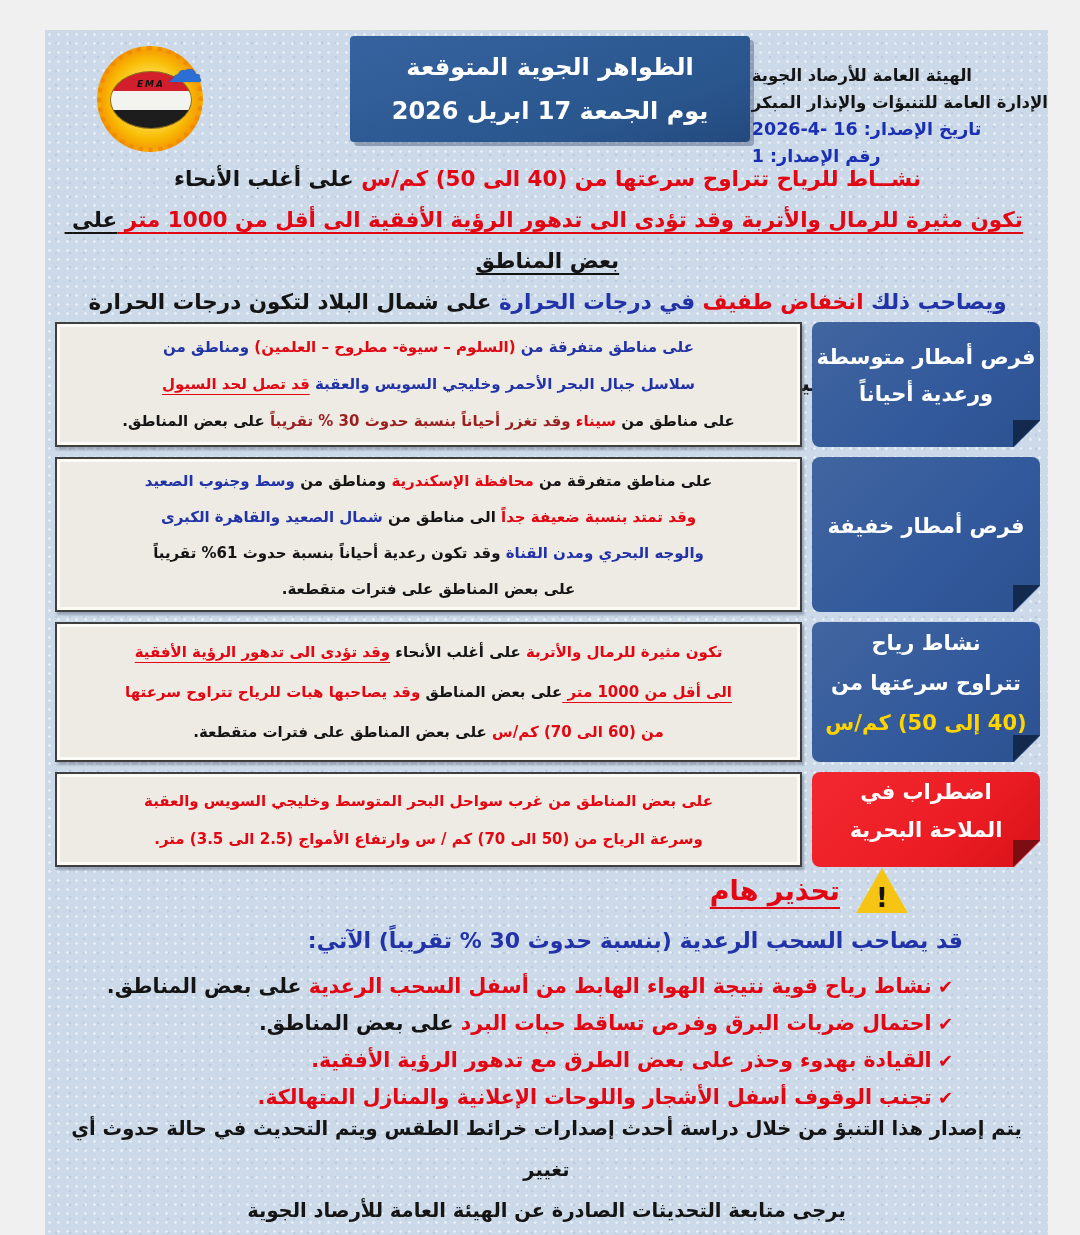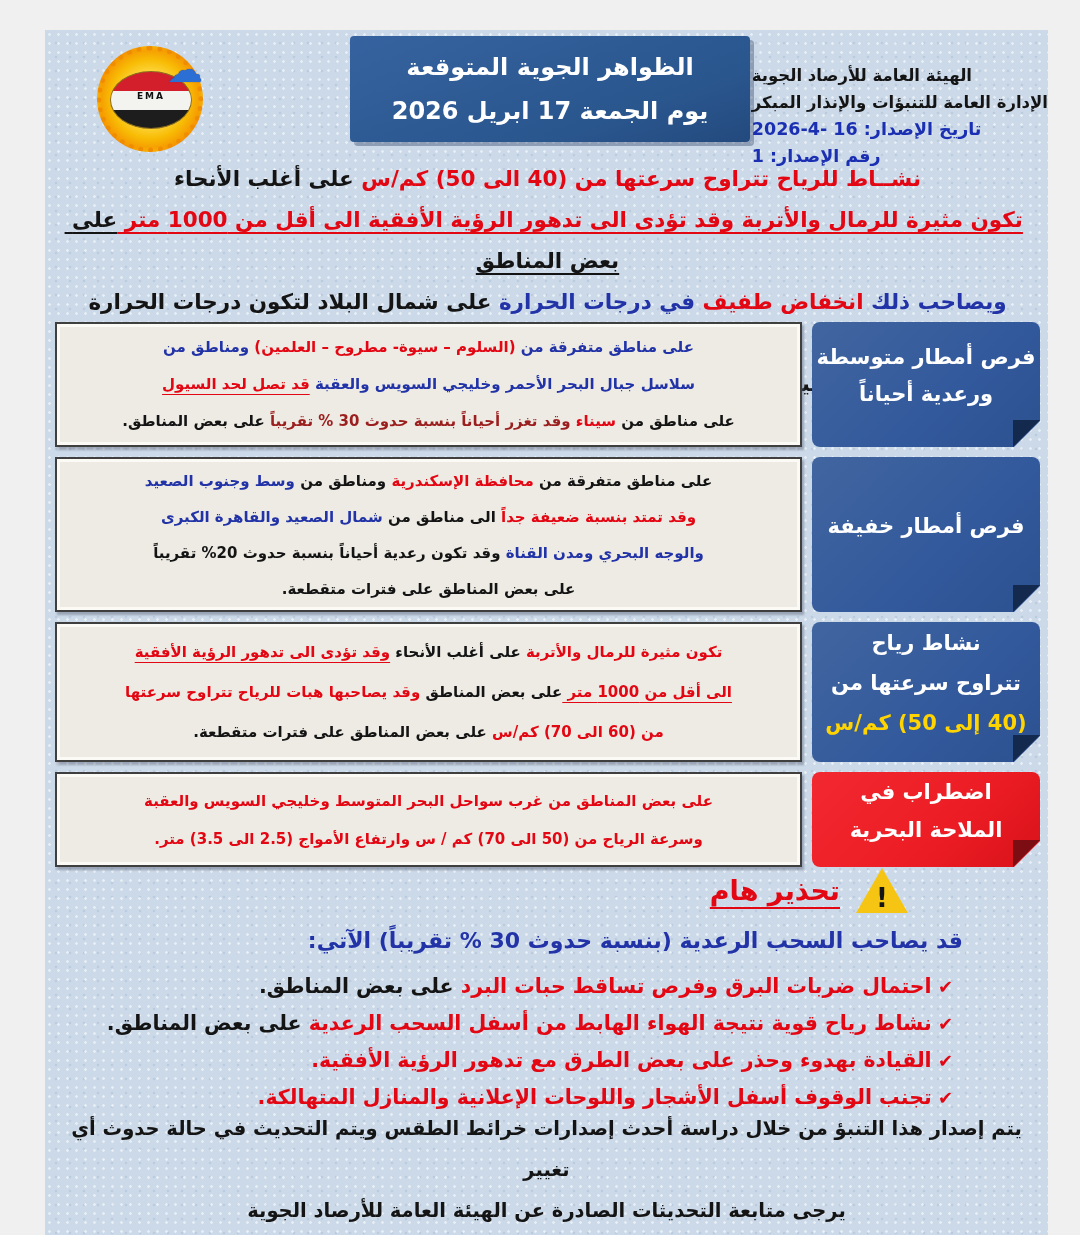--- a/index.html
+++ b/index.html
@@ -34,21 +34,21 @@
   .sun{
     position:absolute;inset:0;border-radius:50%;
     background:radial-gradient(circle,#ffe65e 28%,#f8bc05 58%,#f59300 78%,#f08b00 100%);
     border:5px dotted #ef8c00;box-sizing:border-box;
   }
   .flag-oval{
     position:absolute;left:13px;top:25px;width:80px;height:56px;border-radius:50%;
     background:linear-gradient(180deg,#d21f2b 0 34%,#f3f3f0 34% 67%,#1d1d1d 67% 100%);
     border:1px solid #8a6d1e;overflow:hidden;text-align:center;
   }
-  .ema{font-size:9px;letter-spacing:2px;color:#111;display:block;margin-top:19px;}
+  .ema{font-size:9px;letter-spacing:2px;color:#111;display:block;margin-top:7px;font-style:italic;}
   .cloud{position:absolute;left:0;right:0;top:6px;font-size:36px;color:#2b6fd4;
          text-shadow:0 0 1px #18449a;line-height:36px;}
   .title-box{
     position:absolute;left:305px;top:6px;width:400px;height:106px;border-radius:4px;
     background:linear-gradient(160deg,#36629f,#2a568e 70%,#234a7e);
     box-shadow:4px 4px 0 rgba(25,45,85,.35);
     display:flex;flex-direction:column;justify-content:center;align-items:center;
     color:#fff;font-size:24px;line-height:44px;text-align:center;
   }
   .org-block{position:absolute;right:0;top:8px;text-align:left;line-height:27px;margin-top:24px;}
@@ -151,21 +151,21 @@
     </div>
 
     <div class="row">
       <div class="plaque plaque-blue r2">
         <i class="fold fold-blue"></i>
       <div class="tline"><span class="seg white">فرص أمطار خفيفة</span></div>
         </div>
       <div class="cbox r2">
           <div class="tline"><span class="seg black">على مناطق متفرقة من </span><span class="seg red">محافظة الإسكندرية </span><span class="seg black">ومناطق من </span><span class="seg blue">وسط وجنوب الصعيد</span></div>
           <div class="tline"><span class="seg red">وقد تمتد بنسبة ضعيفة جداً </span><span class="seg black">الى مناطق من </span><span class="seg blue">شمال الصعيد والقاهرة الكبرى</span></div>
-          <div class="tline"><span class="seg blue">والوجه البحري ومدن القناة </span><span class="seg black">وقد تكون رعدية أحياناً بنسبة حدوث 20% تقريباً</span></div>
+          <div class="tline"><span class="seg blue">والوجه البحري ومدن القناة </span><span class="seg black">وقد تكون رعدية أحياناً بنسبة حدوث 61% تقريباً</span></div>
           <div class="tline"><span class="seg black">على بعض المناطق على فترات متقطعة.</span></div>
         </div>
     </div>
 
     <div class="row">
       <div class="plaque plaque-blue r3">
         <i class="fold fold-blue"></i>
       <div class="tline"><span class="seg white">نشاط رياح</span></div>
           <div class="tline"><span class="seg white">تتراوح سرعتها من</span></div>
           <div class="tline"><span class="seg yellow">(40 إلى 50) كم/س</span></div>
@@ -192,22 +192,22 @@
   </div>
 
   <div class="warn-title">
     <span class="warn-icon">
         <b>!</b>
       </span>
     <span class="warn-word">تحذير هام</span>
   </div>
   <div class="warn-sub">قد يصاحب السحب الرعدية (بنسبة حدوث 30 % تقريباً) الآتي:</div>
   <div class="bullets">
+      <div class="tline"><span class="seg check">✔ </span><span class="seg red">نشاط رياح قوية نتيجة الهواء الهابط من أسفل السحب الرعدية </span><span class="seg black">على بعض المناطق.</span></div>
       <div class="tline"><span class="seg check">✔ </span><span class="seg red">احتمال ضربات البرق وفرص تساقط حبات البرد </span><span class="seg black">على بعض المناطق.</span></div>
-      <div class="tline"><span class="seg check">✔ </span><span class="seg red">نشاط رياح قوية نتيجة الهواء الهابط من أسفل السحب الرعدية </span><span class="seg black">على بعض المناطق.</span></div>
       <div class="tline"><span class="seg check">✔ </span><span class="seg red">القيادة بهدوء وحذر على بعض الطرق مع تدهور الرؤية الأفقية.</span></div>
       <div class="tline"><span class="seg check">✔ </span><span class="seg red">تجنب الوقوف أسفل الأشجار واللوحات الإعلانية والمنازل المتهالكة.</span></div>
     </div>
 
   <div class="footer">
     <div class="f-black">يتم إصدار هذا التنبؤ من خلال دراسة أحدث إصدارات خرائط الطقس ويتم التحديث في حالة حدوث أي تغيير</div>
     <div class="f-black">يرجى متابعة التحديثات الصادرة عن الهيئة العامة للأرصاد الجوية</div>
     <div class="f-red">يرجى اتخاذ كافة الاستعدادات والتدابير اللازمة للحد من الأثار الناجمة عن الظواهر الجوية المتوقعة</div>
   </div>
 

